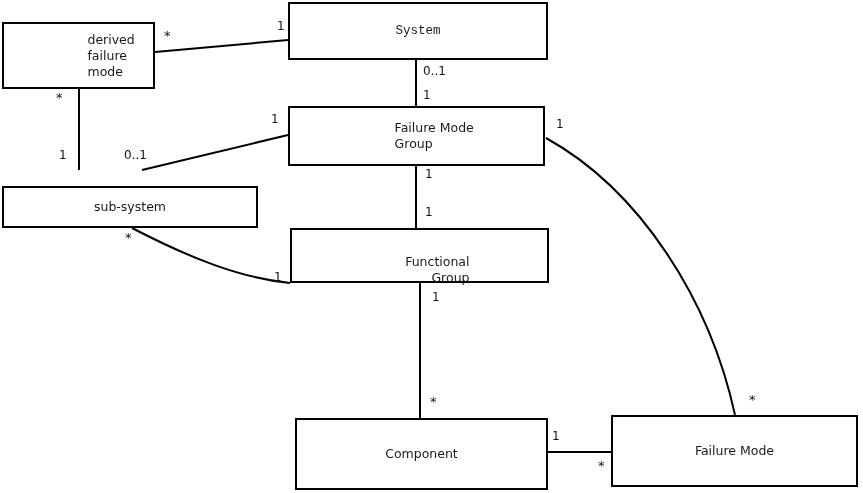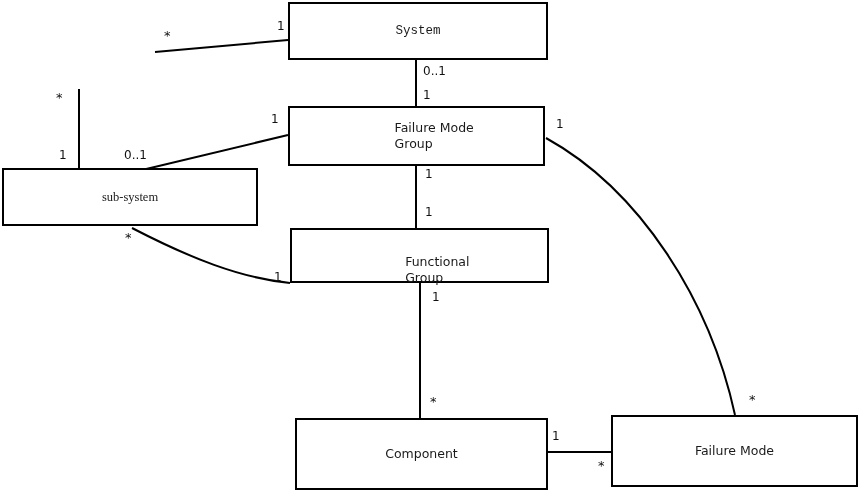--- a/index.html
+++ b/index.html
@@ -84,36 +84,41 @@
 
     <path d="M 132 228 C 190 258 240 278 290 283" fill="none" stroke="#000000" stroke-width="2"></path>
 
     <path d="M 420 283 L 420 418" fill="none" stroke="#000000" stroke-width="2"></path>
 
     <path d="M 548 452 L 611 452" fill="none" stroke="#000000" stroke-width="2"></path>
 
     <path d="M 546 138 C 640 190 710 300 735 415" fill="none" stroke="#000000" stroke-width="2"></path>
   </svg>
 
+  <div class="uml-box label-offset-right" style="left:2px; top:22px; width:153px; height:67px;">
+    <span class="box-label">derived
+failure
+mode</span>
+  </div>
 
   <div class="uml-box" style="left:288px; top:2px; width:260px; height:58px;font-family:Liberation Mono, monospace;">
     <span class="box-label">System</span>
   </div>
 
   <div class="uml-box label-offset-mid" style="left:288px; top:106px; width:257px; height:60px;">
     <span class="box-label" style="text-align:left;">Failure Mode
 Group</span>
   </div>
 
-  <div class="uml-box" style="left:2px; top:168px; width:256px; height:58px;font-family:Liberation Serif, serif;">
+  <div class="uml-box" style="left:2px; top:186px; width:256px; height:42px;">
     <span class="box-label">sub-system</span>
   </div>
 
   <div class="uml-box label-offset-mid" style="left:290px; top:228px; width:259px; height:55px;">
-    <span class="box-label" style="text-align:left;margin-top:28px;">Functional
+    <span class="box-label" style="text-align:right;margin-top:28px;">Functional
 Group</span>
   </div>
 
   <div class="uml-box" style="left:295px; top:418px; width:253px; height:72px;">
     <span class="box-label">Component</span>
   </div>
 
   <div class="uml-box" style="left:611px; top:415px; width:247px; height:72px;">
     <span class="box-label">Failure Mode</span>
   </div>

